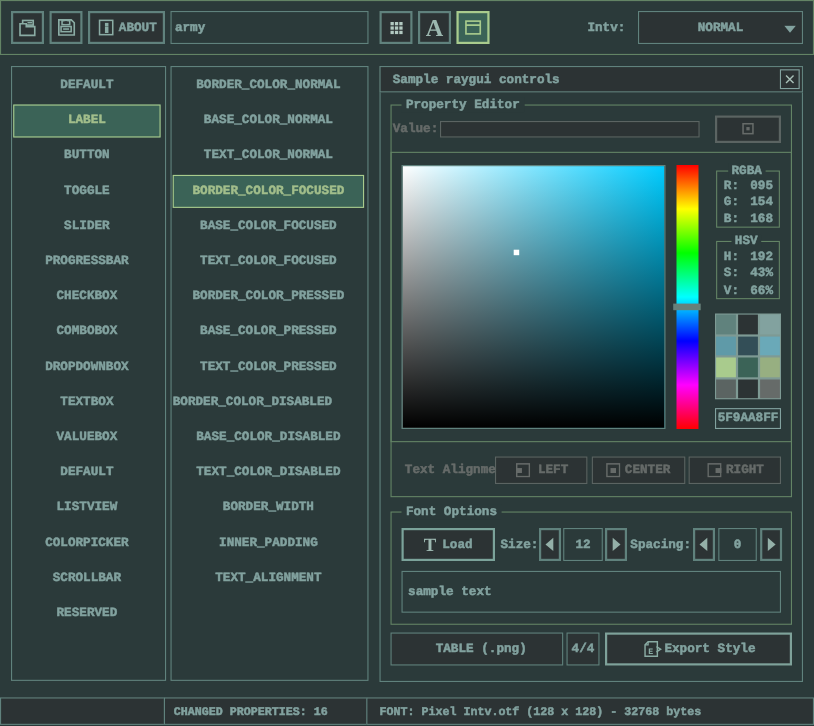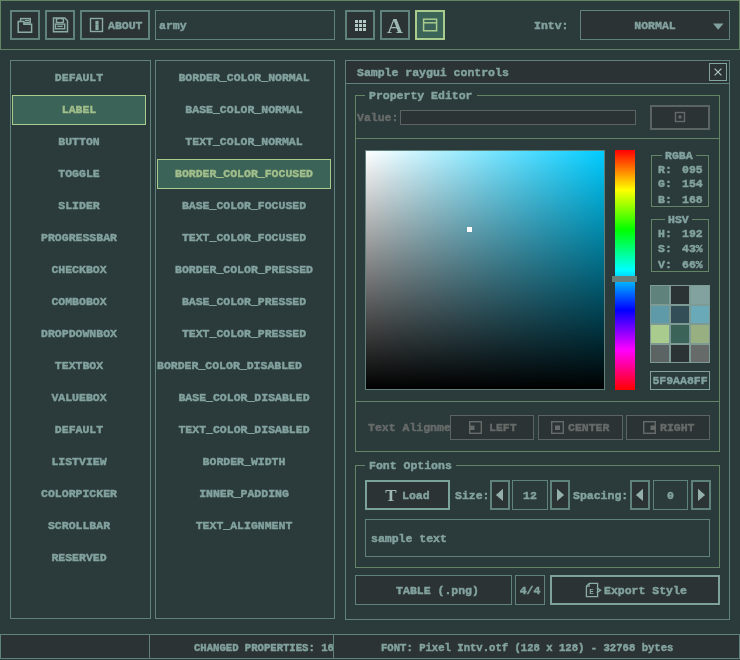--- a/index.html
+++ b/index.html
@@ -1,21 +1,21 @@
 <!DOCTYPE html>
 <html><head>
 <meta charset="utf-8">
 <style>
   * { margin:0; padding:0; box-sizing:border-box; }
   html,body { width:740px; height:660px; overflow:hidden; }
   body { background:#2b3a3a; position:relative;
          font-family:"Liberation Mono", monospace; font-weight:bold; }
   .abs { position:absolute; }
   .txt { color:#82a29f; font-size:11.5px; white-space:pre; -webkit-text-stroke:0.45px currentColor; }
-  .stxt { color:#82a29f; font-size:10.6px; white-space:pre;margin-left:36px; -webkit-text-stroke:0.45px currentColor; }
+  .stxt { color:#82a29f; font-size:10.6px; white-space:pre; -webkit-text-stroke:0.45px currentColor; }
   .dim { color:#666b69; }
   .grn { color:#a2be8b; }
 </style>
 </head>
 <body>
 
 <div class="abs" style="left:0;top:0;width:740px;height:50px;background:#2b3a3a;border:1px solid #638465;"></div>
 
 <div class="abs" style="left:10px;top:10px;width:30px;height:30px;background:#2c3334;border:2px solid #60827d;"></div>
 <svg class="abs" style="left:10px;top:10px" width="30" height="30" viewBox="0 0 30 30">

